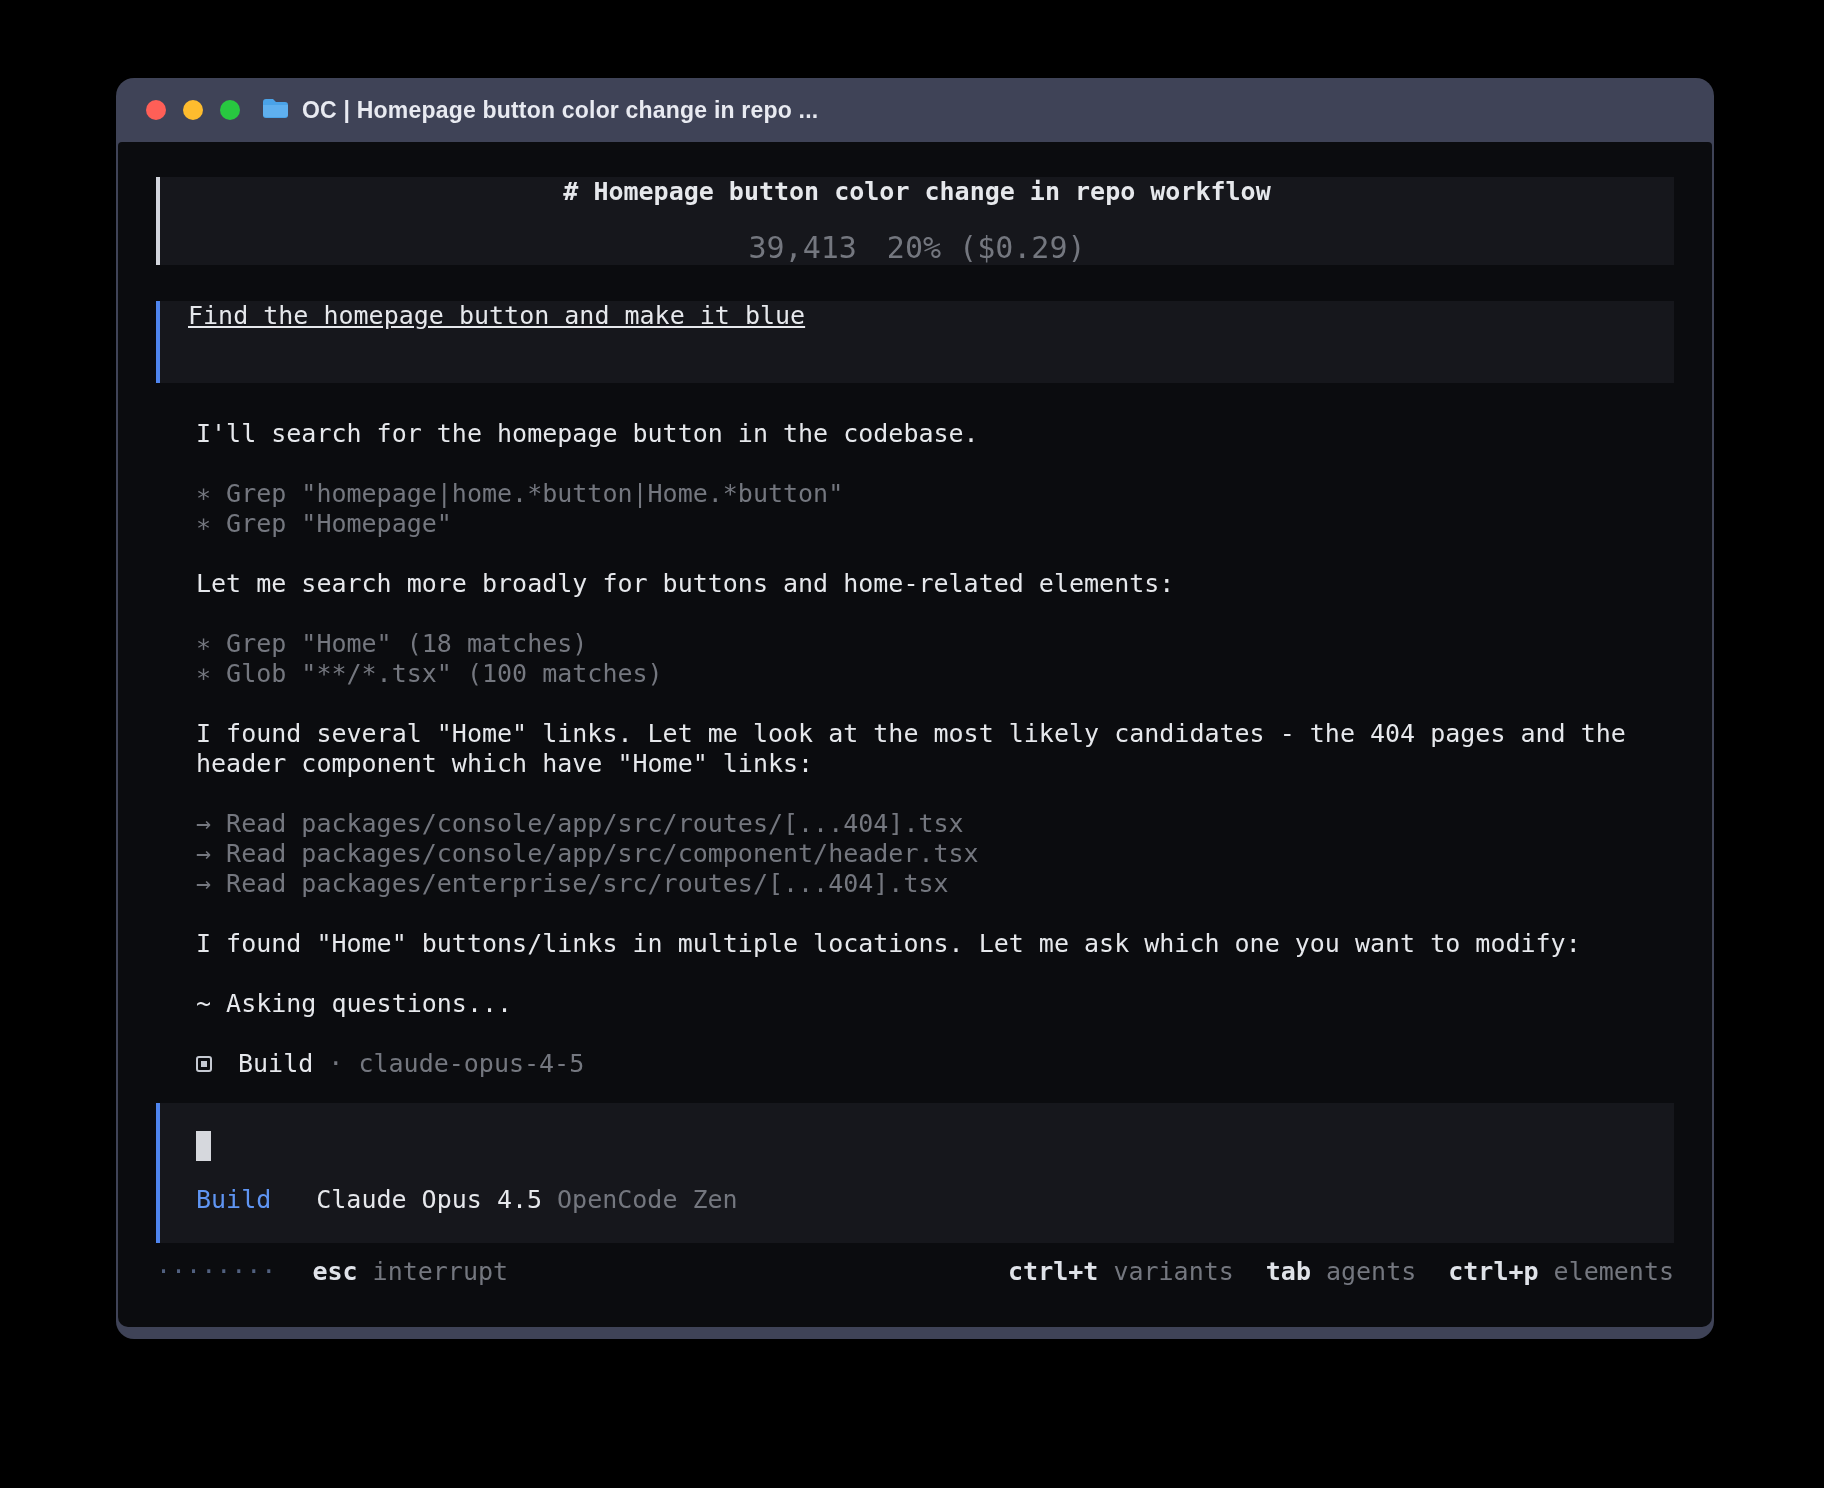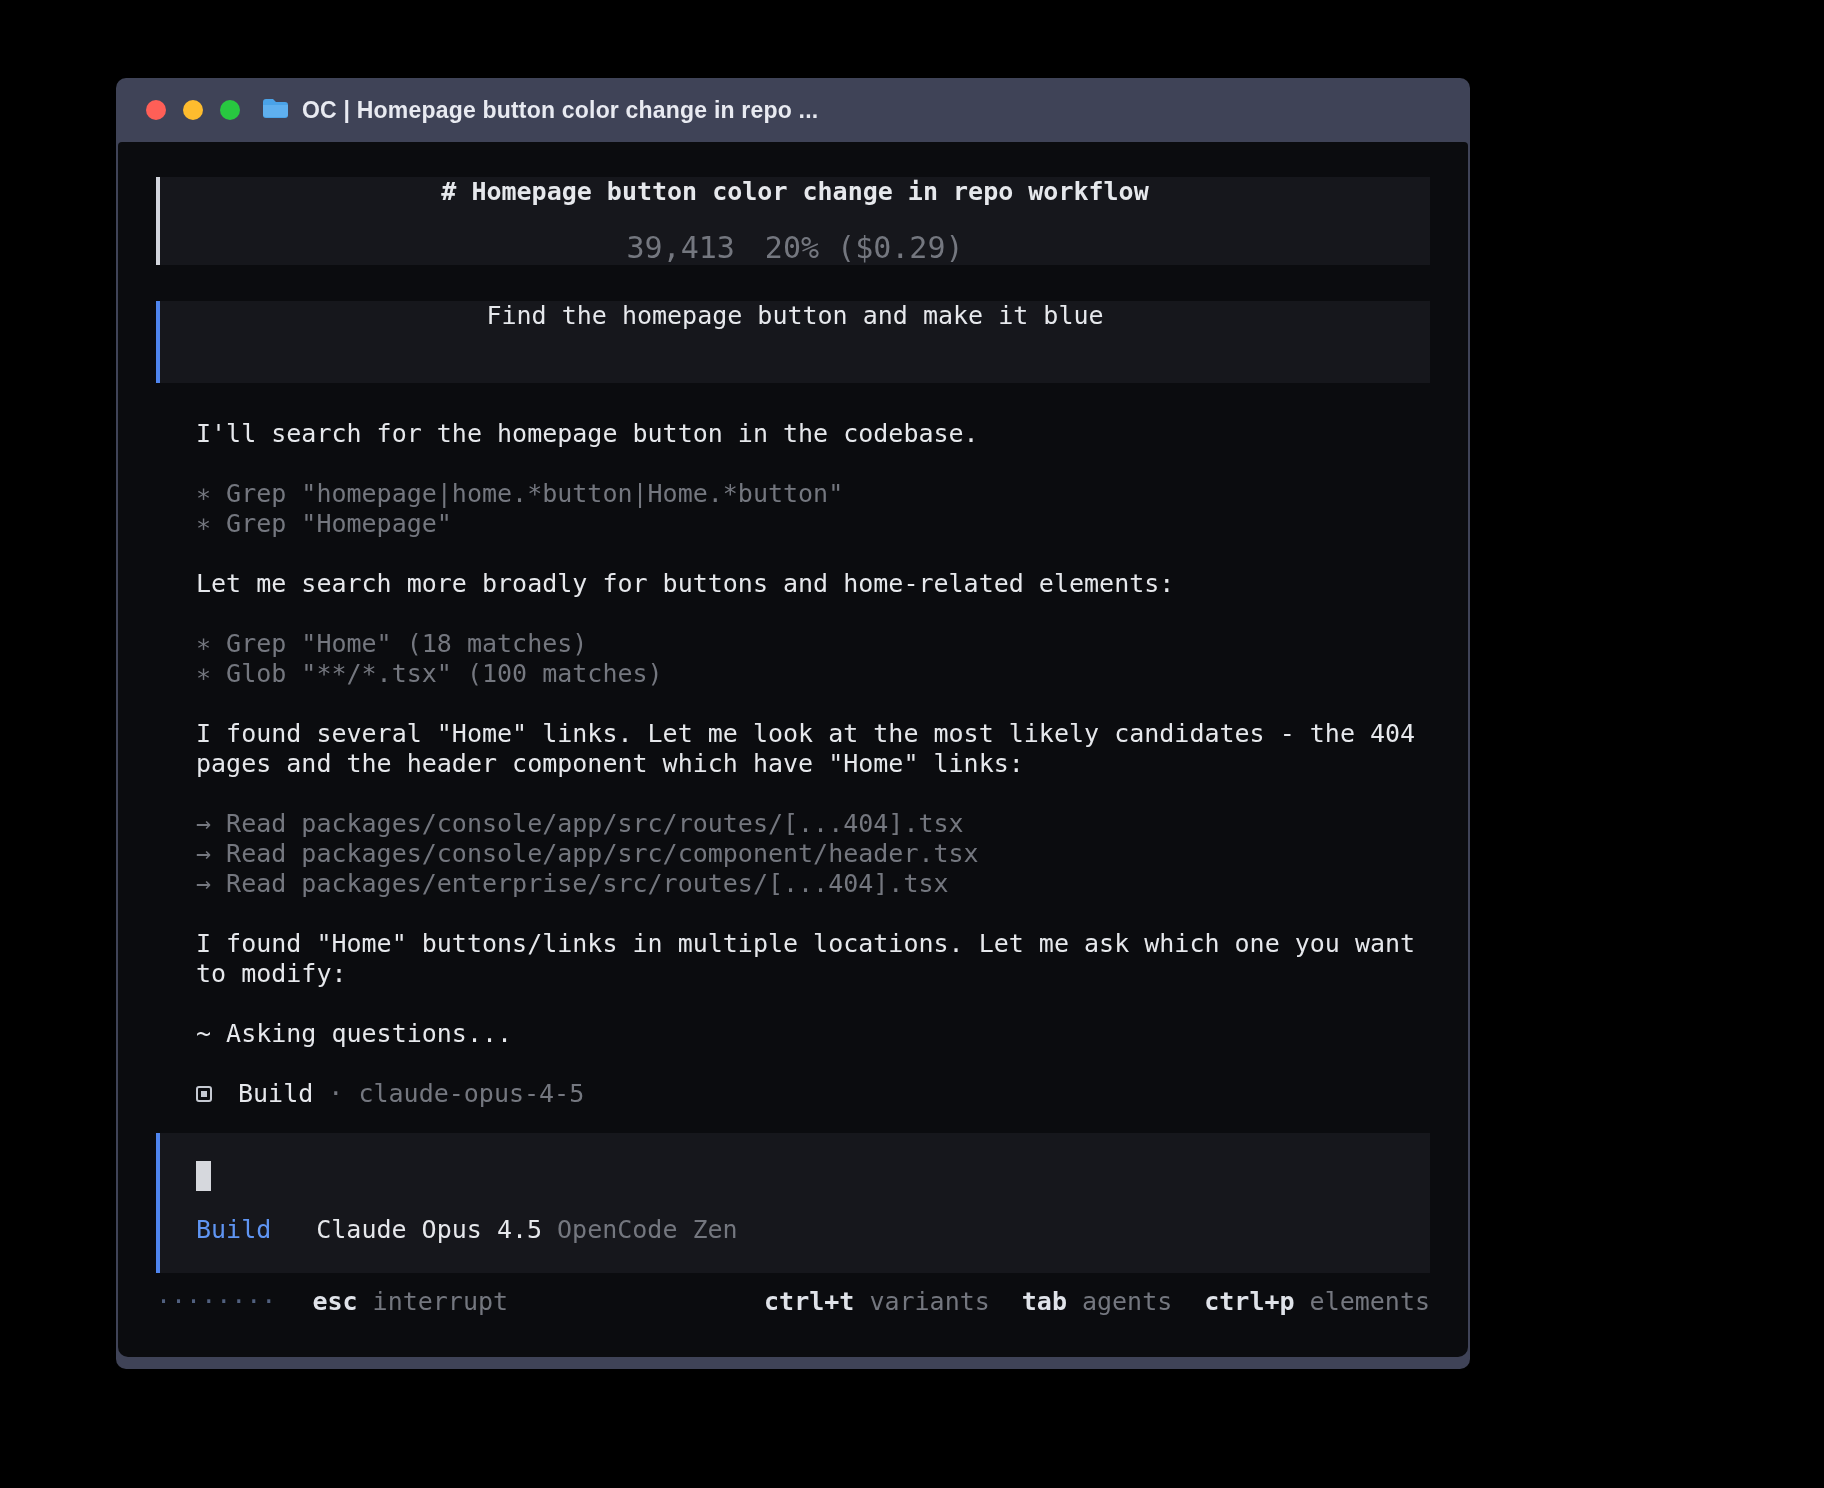--- a/index.html
+++ b/index.html
@@ -1,21 +1,21 @@
 <!DOCTYPE html>
 <html><head>
 <meta charset="utf-8">
 <style>
   * { margin:0; padding:0; box-sizing:border-box; }
   html,body { width:1824px; height:1488px; background:#000; overflow:hidden; }
   body { font-family:"DejaVu Sans Mono","Liberation Mono",monospace; }
 
   .window {
-    position:absolute; left:116px; top:78px; width:1354px;
-    background:#3f4357; border-radius:10px; padding:0 2px 12px;
+    position:absolute; left:116px; top:78px; width:1598px;
+    background:#3f4357; border-radius:18px; padding:0 2px 12px;
     box-shadow:0 30px 90px rgba(0,0,0,.7);
   }
   .titlebar { height:64px; display:flex; align-items:center; padding:0 28px; }
   .lights { display:flex; gap:17px; align-items:center; }
   .light { width:20px; height:20px; border-radius:50%; }
   .light-close { background:#ff5f57; }
   .light-min   { background:#febc2e; }
   .light-zoom  { background:#28c840; }
   .title-group { display:flex; align-items:center; gap:13px; margin-left:22px; }
   .window-title {
@@ -31,23 +31,23 @@
   .block { background:#16171c;flex-direction:column; }
 
   .session-header {
     height:88px; display:flex; align-items:center; justify-content:space-between;
     border-left:4px solid #d3d6dd; padding:0 36px;
   }
   .session-title { font-weight:bold; font-size:25px; color:#e6e8ec; white-space:pre; }
   .stats { display:flex; gap:30px; font-size:30px; color:#74777f; white-space:pre; }
 
   .user-msg {
-    min-height:82px; margin-top:36px; display:flex; align-items:center;
-    border-left:4px solid #4f85ee; padding:0 55px;
-    font-size:25px; color:#e6e8ec; white-space:pre;
+    min-height:82px; margin-top:36px; display:flex; align-items:flex-start;
+    border-left:4px solid #4f85ee; padding:0 28px;
+    font-size:25px; color:#e6e8ec; white-space:pre;text-decoration:underline;
   }
 
   .transcript { margin:36px 0 0 40px; font-size:25px; line-height:30px; color:#e6e8ec; }
   .para { margin-bottom:30px; }
   .para:last-child { margin-bottom:0; }
   .dim { color:#74777f; }
 
   .agent-row { display:flex; align-items:center; gap:26px; }
   .agent-icon {
     width:16px; height:16px; border:2px solid #c6cad2; border-radius:3px;

